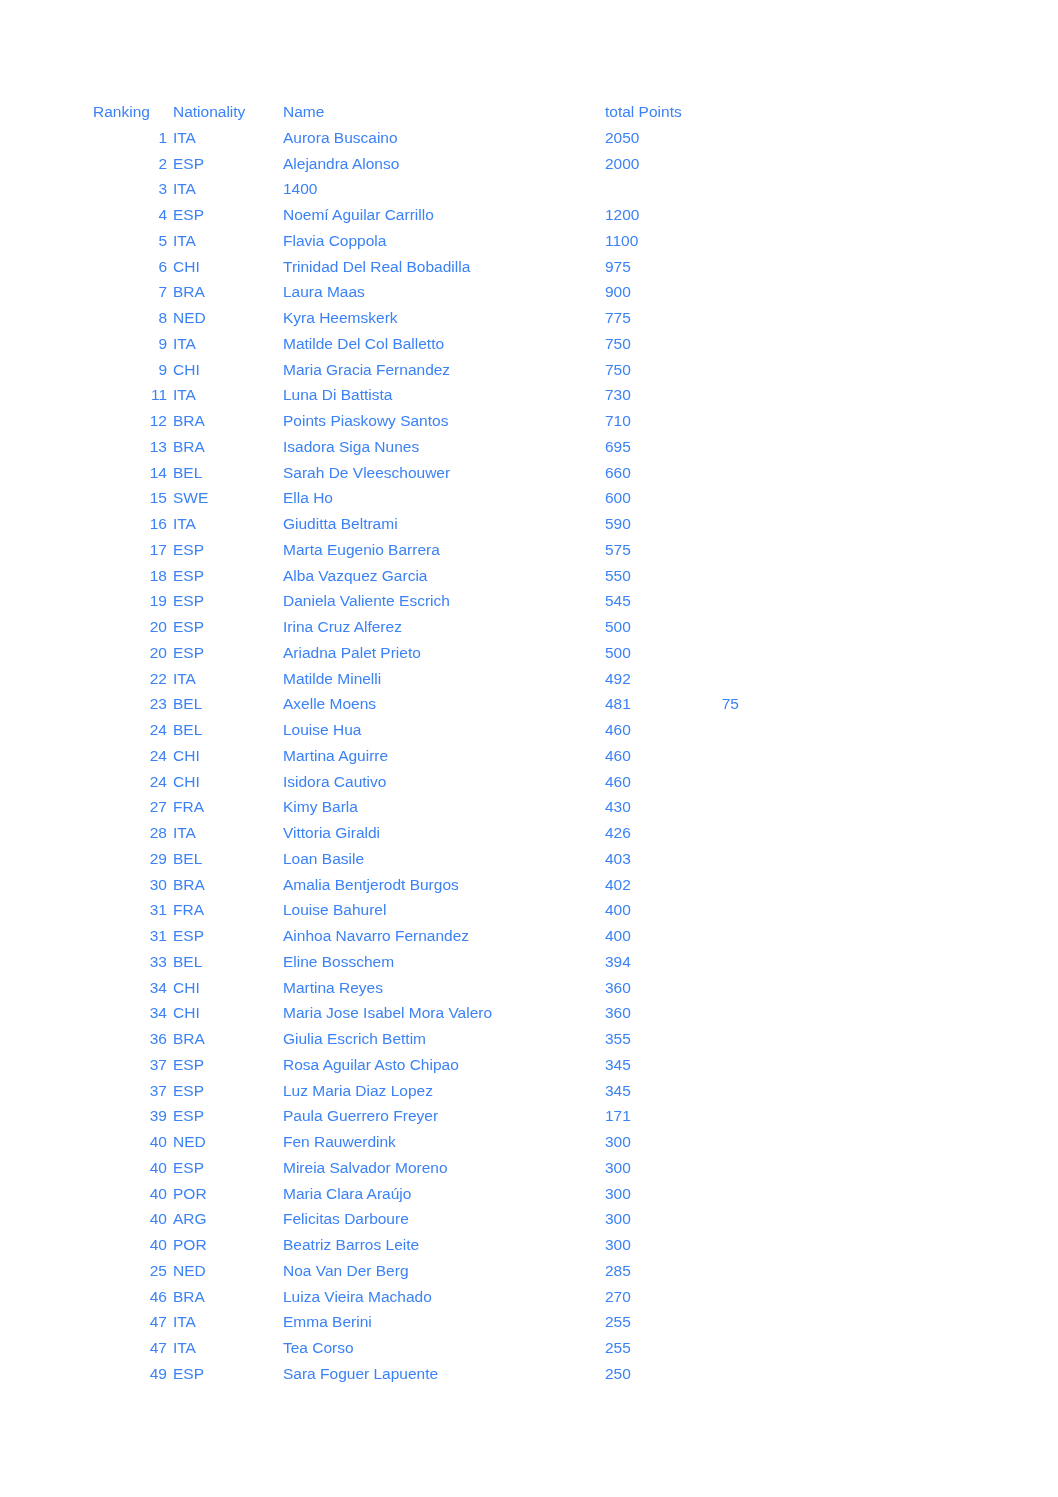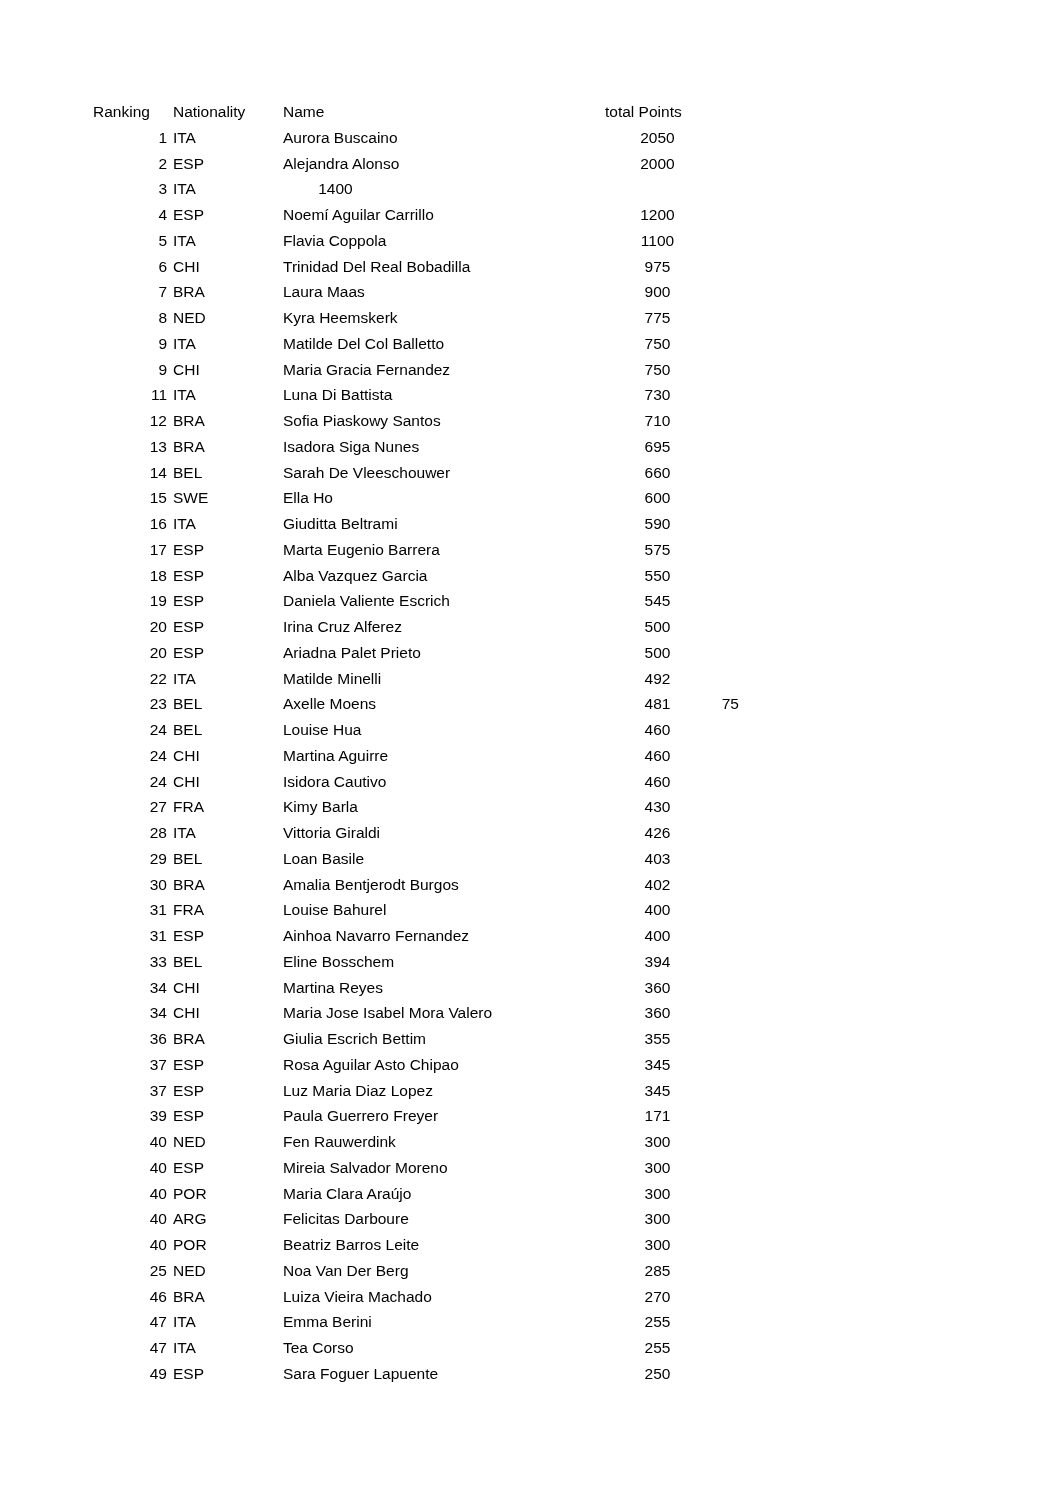--- a/index.html
+++ b/index.html
@@ -5,21 +5,21 @@
   html, body {
     margin: 0;
     padding: 0;
   }
   .page {
     position: relative;
     width: 1058px;
     height: 1497px;
     background: #ffffff;
     font-family: "Liberation Sans", sans-serif;
-    color: #000000;
+    color: #3b82f6;
     overflow: hidden;
   }
   .table {
     position: absolute;
     left: 93px;
     top: 99px;
     width: 660px;
   }
   .row {
     display: flex;
@@ -29,21 +29,21 @@
   }
   .cell {
     font-size: 15.5px;
     line-height: 25.75px;
     box-sizing: border-box;
     overflow: visible;
   }
   .c-rank   { width: 74px;  text-align: right; }
   .c-nat    { width: 116px; text-align: left; padding-left: 6px; }
   .c-name   { width: 322px; text-align: left; }
-  .c-pts    { width: 105px; text-align: center; }
+  .c-pts    { width: 105px; text-align: left; }
   .c-extra  { width: 32px;  text-align: right; padding-right: 3px; }
   .header .c-rank { text-align: left; }
   .header .c-pts  { text-align: left; }
 </style>
 </head>
 <body>
 
 <div class="page">
   <div class="table">
     <div class="row header">
@@ -126,21 +126,21 @@
         <div class="row">
           <div class="cell c-rank">11</div>
           <div class="cell c-nat">ITA</div>
           <div class="cell c-name">Luna Di Battista</div>
           <div class="cell c-pts">730</div>
           <div class="cell c-extra"></div>
         </div>
         <div class="row">
           <div class="cell c-rank">12</div>
           <div class="cell c-nat">BRA</div>
-          <div class="cell c-name">Sofia Piaskowy Santos</div>
+          <div class="cell c-name">Points Piaskowy Santos</div>
           <div class="cell c-pts">710</div>
           <div class="cell c-extra"></div>
         </div>
         <div class="row">
           <div class="cell c-rank">13</div>
           <div class="cell c-nat">BRA</div>
           <div class="cell c-name">Isadora Siga Nunes</div>
           <div class="cell c-pts">695</div>
           <div class="cell c-extra"></div>
         </div>

